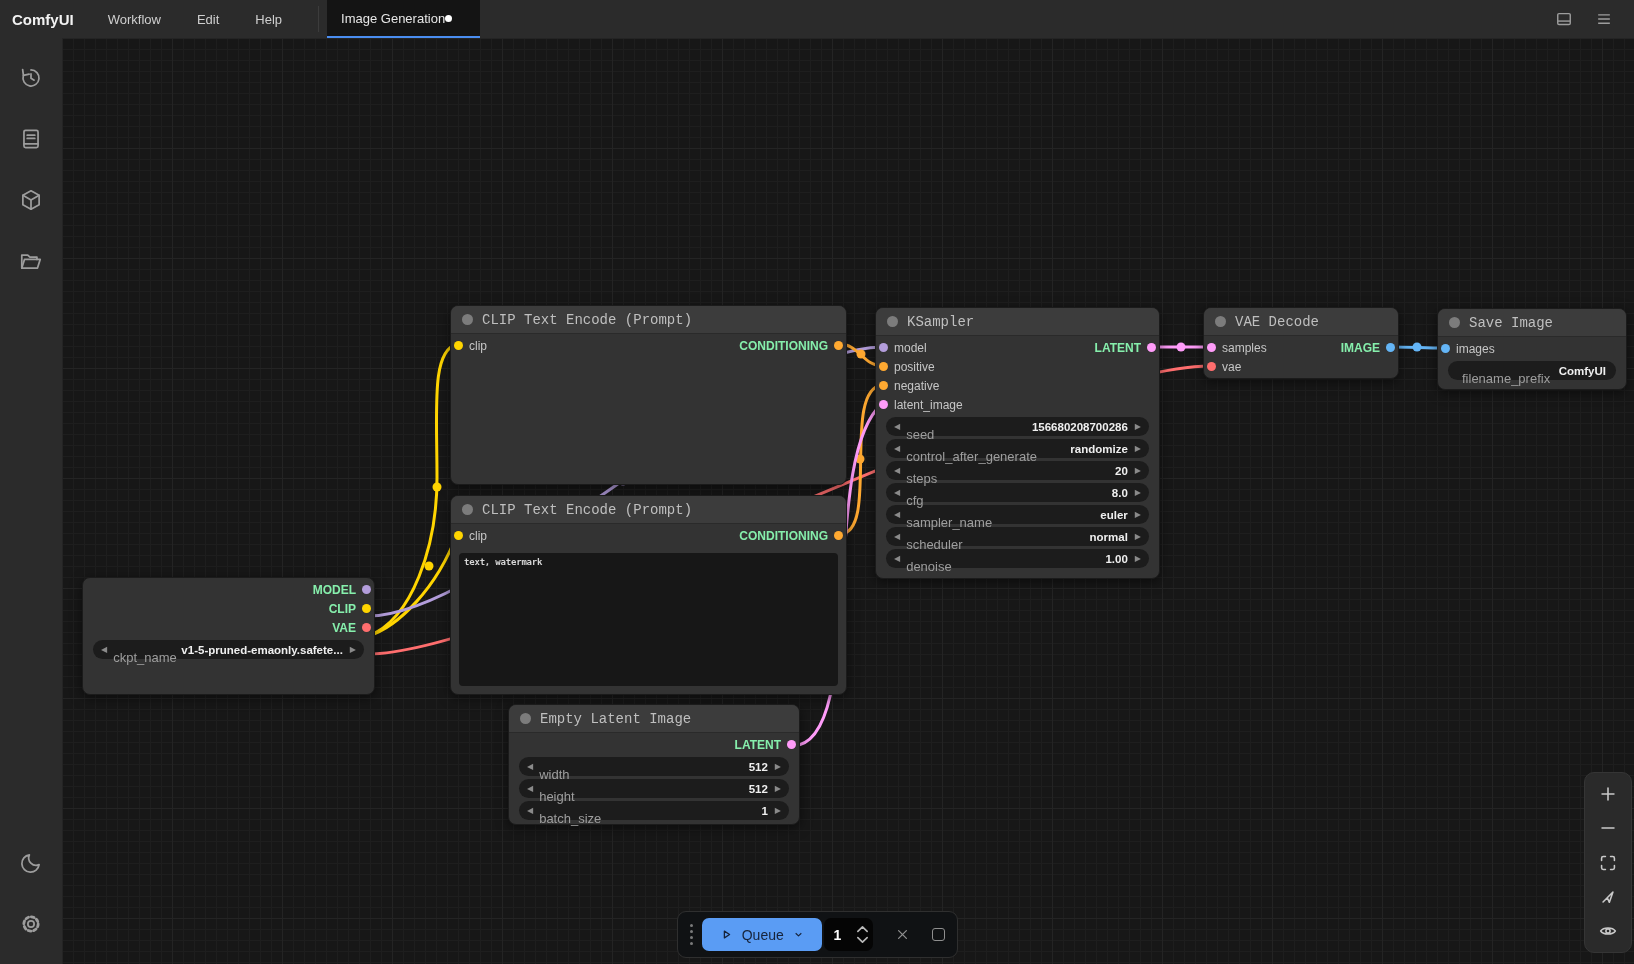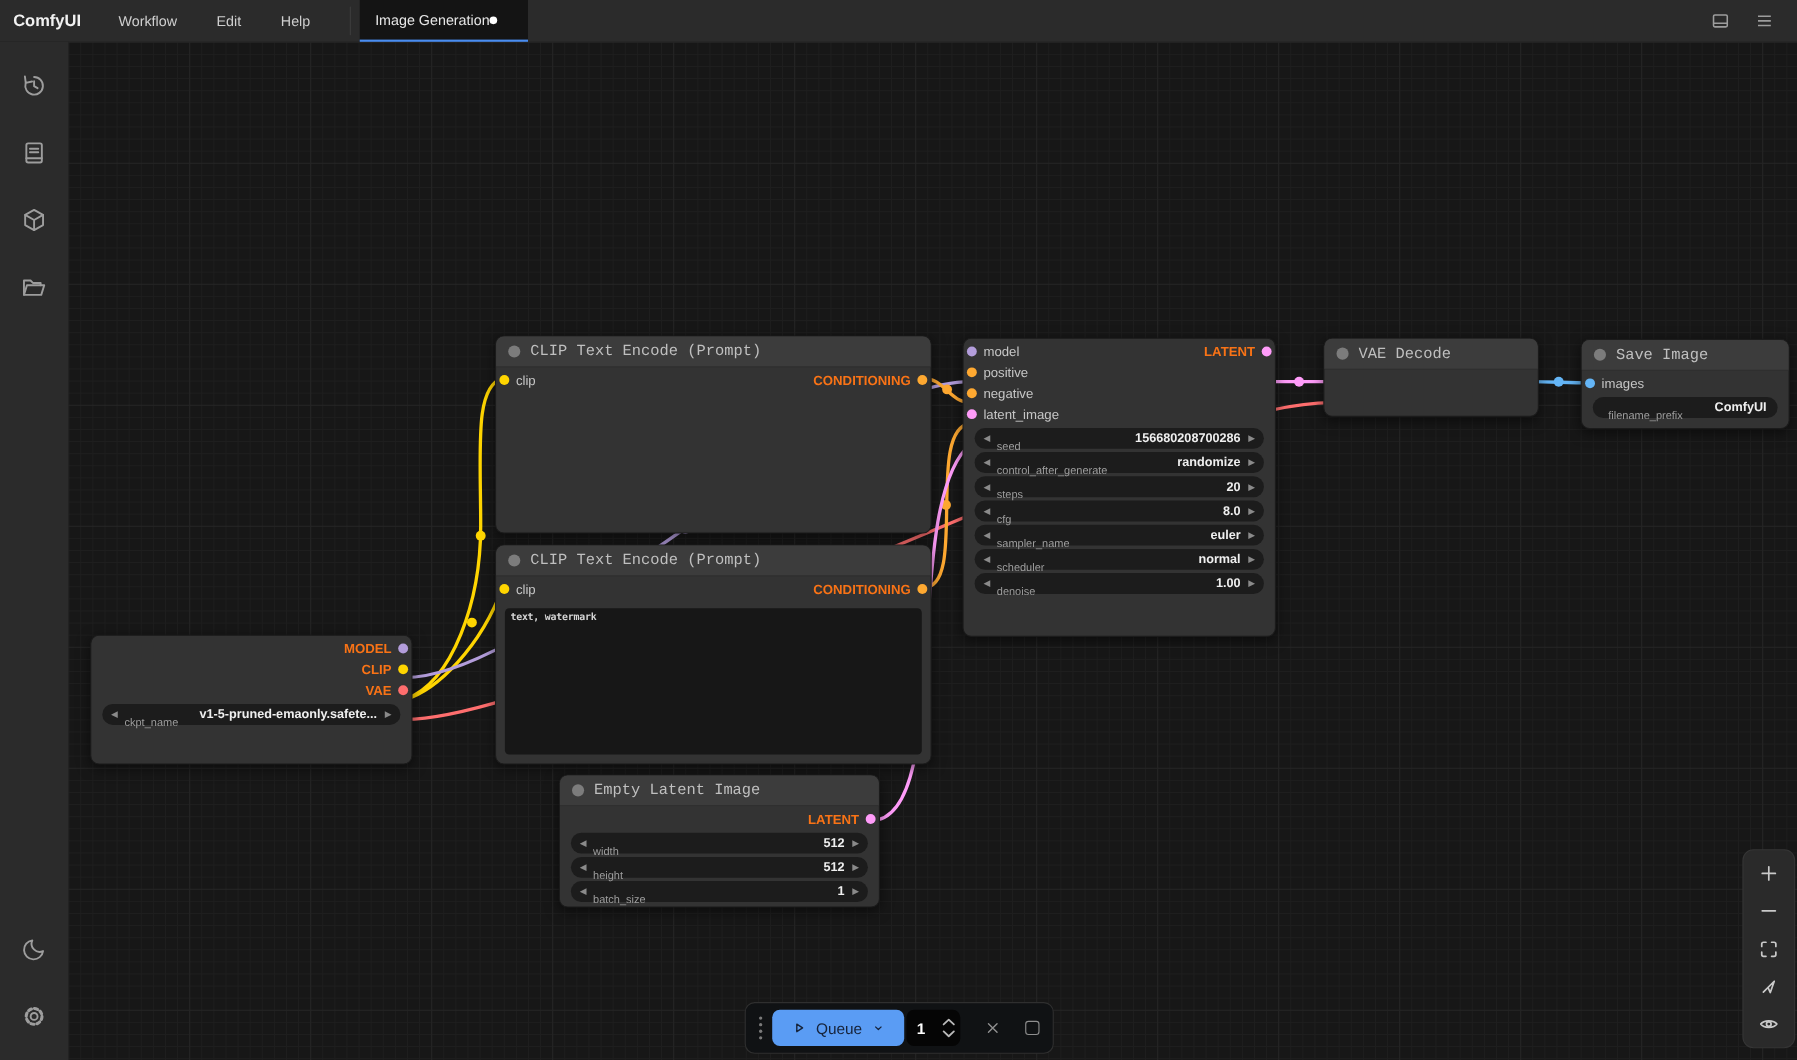--- a/index.html
+++ b/index.html
@@ -49,26 +49,26 @@
   .collapse-dot { width:11px; height:11px; border-radius:50%; background:#7c7c7c; flex:0 0 auto; }
   .node-title { color:#bfbfbf; font-size:14px; white-space:nowrap; overflow:hidden;font-family:Liberation Mono, monospace; }
   .rows { margin-top:2px; }
   .slot-row { height:19px; position:relative;text-align:center; }
   .slot-in { position:absolute; left:0; top:0; height:19px; display:flex; align-items:center; gap:6px; }
   .slot-out { position:absolute; right:0; top:0; height:19px; display:flex; align-items:center; gap:6px; }
   .slot-dot { width:9px; height:9px; border-radius:50%; flex:0 0 auto; }
   .slot-in .slot-dot { margin-left:3px; }
   .slot-out .slot-dot { margin-right:3px; }
   .in-label { color:#c6c6c6; font-size:12px; }
-  .out-label { color:#f97316; font-size:12px; font-weight:bold; }
+  .out-label { color:#86efac; font-size:12px; font-weight:bold; }
   .widgets { margin-top:3px; }
   .widget { height:19px; margin:0 10px 3px; background:#1c1c1c; border-radius:10px; display:flex;
             align-items:center; padding:0 8px; }
   .w-arrow { color:#8a8a8a; font-size:8px; line-height:1; }
-  .w-label { color:#9e9e9e; font-size:10px; margin-left:6px;margin-top:16px; }
+  .w-label { color:#9e9e9e; font-size:13px; margin-left:6px;margin-top:16px; }
   .w-value { margin-left:auto; color:#efefef; font-size:11.5px; font-weight:bold; margin-right:7px; white-space:nowrap; }
   .w-value.no-r { margin-right:2px; }
   .node-textarea { position:absolute; left:8px; right:8px; bottom:8px; background:#171717;
                    border-radius:4px; color:#d6d6d6; padding:4px 5px;
                    font:bold 9px "DejaVu Sans Mono", monospace; letter-spacing:-0.2px;
                    white-space:nowrap; overflow:hidden; }
 
   
   .queuebar { position:absolute; left:677px; top:911px; width:281px; height:47px; background:#101214;
               border:1px solid #2f2f2f; border-radius:9px; z-index:10; display:flex; align-items:center;
@@ -183,20 +183,24 @@
           </div>
           <div class="slot-out">
             <span class="out-label">CONDITIONING</span>
             <span class="slot-dot" style="background: rgb(255, 169, 49);"></span>
           </div>
         </div>
       </div>
       <div class="node-textarea" style="top: 57px;">text, watermark</div>
     </div>
     <div class="node" style="left: 875px; top: 307px; width: 285px; height: 272px;">
+      <div class="node-header">
+        <span class="collapse-dot"></span>
+        <span class="node-title">KSampler</span>
+      </div>
       <div class="rows">
         <div class="slot-row">
           <div class="slot-in">
             <span class="slot-dot" style="background: rgb(179, 157, 219);"></span>
             <span class="in-label">model</span>
           </div>
           <div class="slot-out">
             <span class="out-label">LATENT</span>
             <span class="slot-dot" style="background: rgb(255, 156, 249);"></span>
           </div>
@@ -262,20 +266,38 @@
           <span class="w-label">denoise</span>
           <span class="w-value">1.00</span>
           <span class="w-arrow">▶</span>
         </div>
       </div>
     </div>
     <div class="node" style="left: 1203px; top: 307px; width: 196px; height: 72px;">
       <div class="node-header">
         <span class="collapse-dot"></span>
         <span class="node-title">VAE Decode</span>
+      </div>
+      <div class="rows">
+        <div class="slot-row">
+          <div class="slot-in">
+            <span class="slot-dot" style="background: rgb(255, 156, 249);"></span>
+            <span class="in-label">samples</span>
+          </div>
+          <div class="slot-out">
+            <span class="out-label">IMAGE</span>
+            <span class="slot-dot" style="background: rgb(100, 181, 246);"></span>
+          </div>
+        </div>
+        <div class="slot-row">
+          <div class="slot-in">
+            <span class="slot-dot" style="background: rgb(255, 110, 110);"></span>
+            <span class="in-label">vae</span>
+          </div>
+        </div>
       </div>
     </div>
     <div class="node" style="left: 1437px; top: 308px; width: 190px; height: 82px;">
       <div class="node-header">
         <span class="collapse-dot"></span>
         <span class="node-title">Save Image</span>
       </div>
       <div class="rows">
         <div class="slot-row">
           <div class="slot-in">

